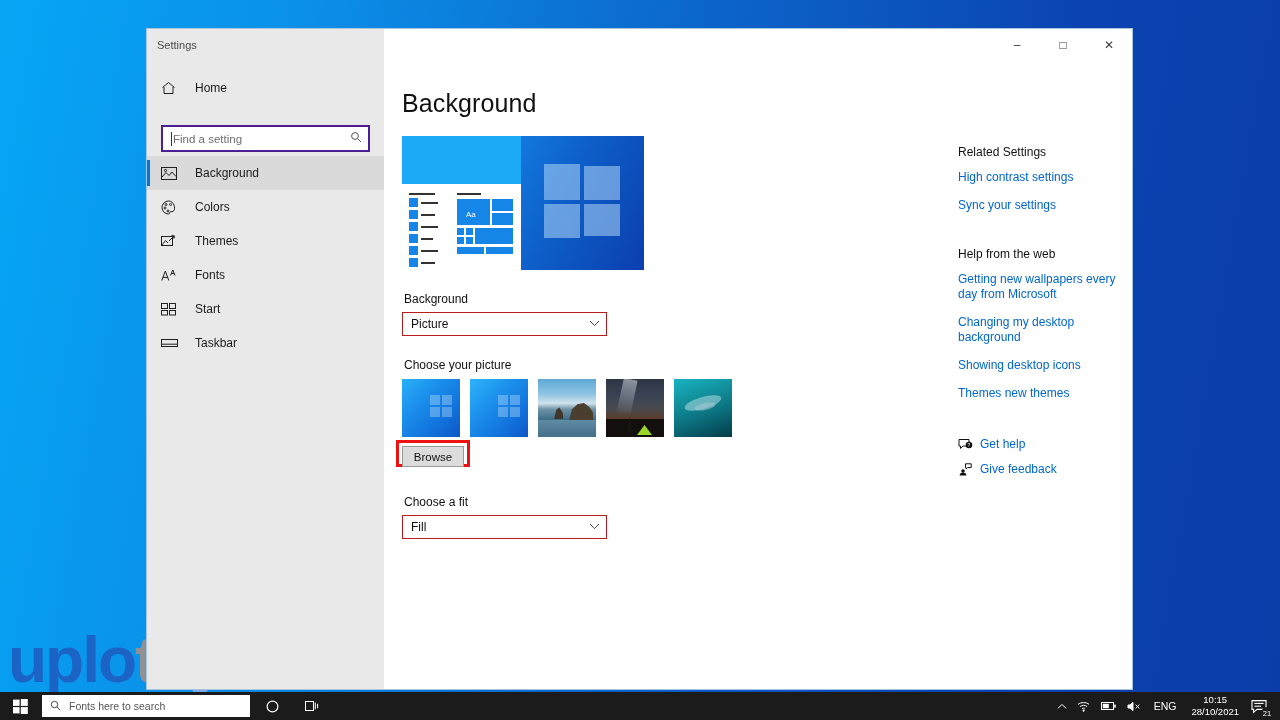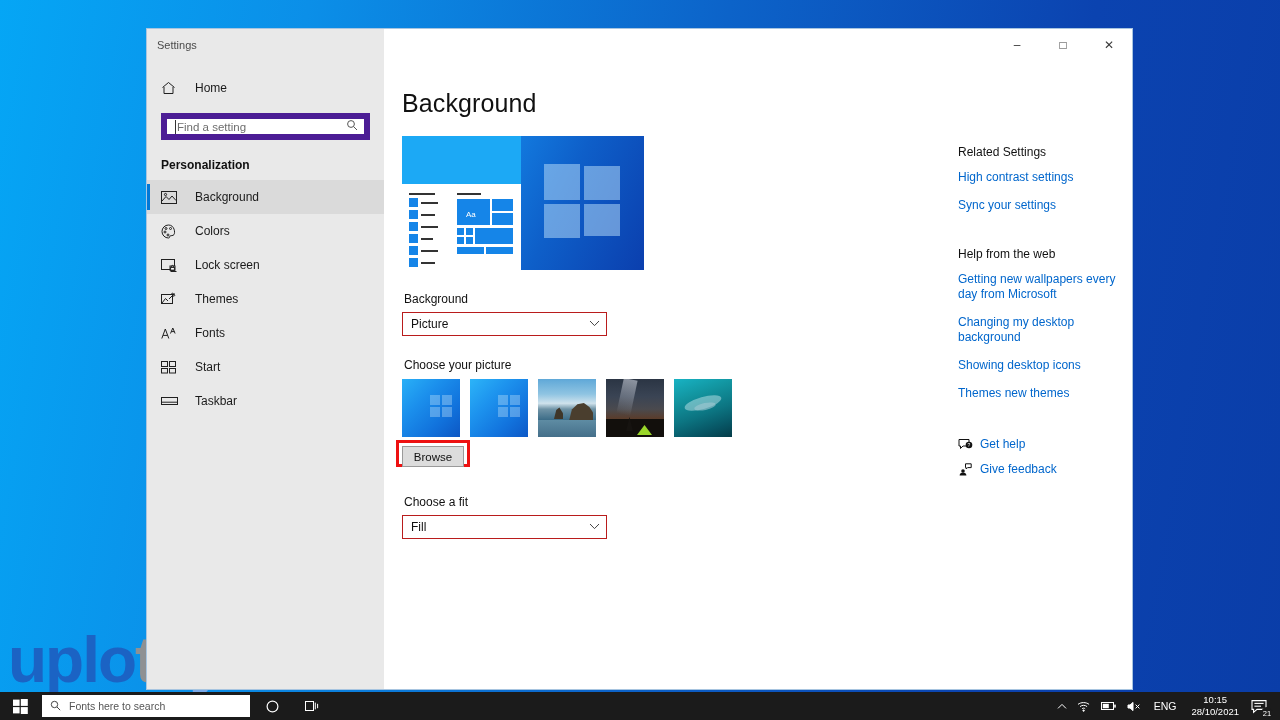--- a/index.html
+++ b/index.html
@@ -62,22 +62,22 @@
   }
   .nav-ico {
     width:22px; height:16px; margin-right:12px;
     display:flex; align-items:center; justify-content:flex-start;
     color:#202020;
   }
   .nav-ico svg { display:block; }
 
   .search-wrap { padding:8px 14px 4px 14px; }
   .search-box {
-    height:27px; background:#fff; border:6px solid #4c1d95;
-    display:flex; align-items:center; padding:0 6px 0 8px; position:relative;
+    height:27px; background:#fff; border:2px solid #4c1d95;
+    display:flex; align-items:center; padding:0 6px 0 8px; position:relative;margin-top:12px;
   }
   .search-caret {
     width:1px; height:14px; background:#333; margin-right:1px;
   }
   .search-ph { flex:1; font-size:11.5px; color:#6e6e6e; }
   .search-ico { color:#555; font-size:12px; }
 
   .sec-title {
     font-size:12px; font-weight:bold; color:#111;
     padding:14px 0 8px 14px;
@@ -249,21 +249,20 @@
           <span class="search-ph">Find a setting</span>
           <span class="search-ico">
             <svg width="12" height="12" viewBox="0 0 12 12" fill="none" stroke="#555" stroke-width="1">
               <circle cx="5" cy="5" r="3.4"></circle>
                 <path d="M7.6 7.6 L11 11"></path>
             </svg>
           </span>
         </div>
       </div>
 
-      <div class="sec-title">Personalization</div>
 
       <div class="nav-item sel">
         <span class="nav-ico">
           <svg width="16" height="13" viewBox="0 0 16 13" fill="none" stroke="#202020" stroke-width="1">
             <rect x="0.5" y="0.5" width="15" height="12"></rect>
             <path d="M1 10 L5 5.5 L8 8.5 L11 5 L15 9.5"></path>
             <circle cx="4.5" cy="3.5" r="1.1"></circle>
           </svg>
         </span>
         <span>Background</span>
@@ -275,32 +274,20 @@
             <path d="M7.5 1 A6.5 6.5 0 1 0 7.5 14 C9 14 8.3 12.6 9 12 C9.7 11.4 12 12 13 10.6 C14.3 8.8 13.6 1 7.5 1Z"></path>
             <circle cx="5" cy="4.5" r="1"></circle>
               <circle cx="4" cy="8" r="1"></circle>
               <circle cx="7" cy="11" r="1"></circle>
               <circle cx="9.5" cy="4.5" r="1"></circle>
           </svg>
         </span>
         <span>Colors</span>
       </div>
 
-      <div class="nav-item">
-        <span class="nav-ico">
-          <svg width="16" height="13" viewBox="0 0 16 13" fill="none" stroke="#202020" stroke-width="1">
-            <rect x="0.5" y="0.5" width="13" height="10"></rect>
-            <path d="M9.5 12.5 L15.5 12.5" stroke-width="1"></path>
-            <rect x="9" y="7" width="5" height="4.2" fill="#fff"></rect>
-            <rect x="9.6" y="8.4" width="3.8" height="3"></rect>
-            <path d="M10.5 8.4 L10.5 7.4 A1 1 0 0 1 12.5 7.4 L12.5 8.4"></path>
-          </svg>
-        </span>
-        <span>Lock screen</span>
-      </div>
 
       <div class="nav-item">
         <span class="nav-ico">
           <svg width="15" height="14" viewBox="0 0 15 14" fill="none" stroke="#202020" stroke-width="1">
             <rect x="0.5" y="2.5" width="11" height="9"></rect>
             <path d="M8 7 L13.5 1.5"></path>
               <path d="M11.5 1 L14 3.2 L13 4.4 L10.6 2.1Z"></path>
             <path d="M1 11 L4.5 6.5 L7 9"></path>
           </svg>
         </span>

